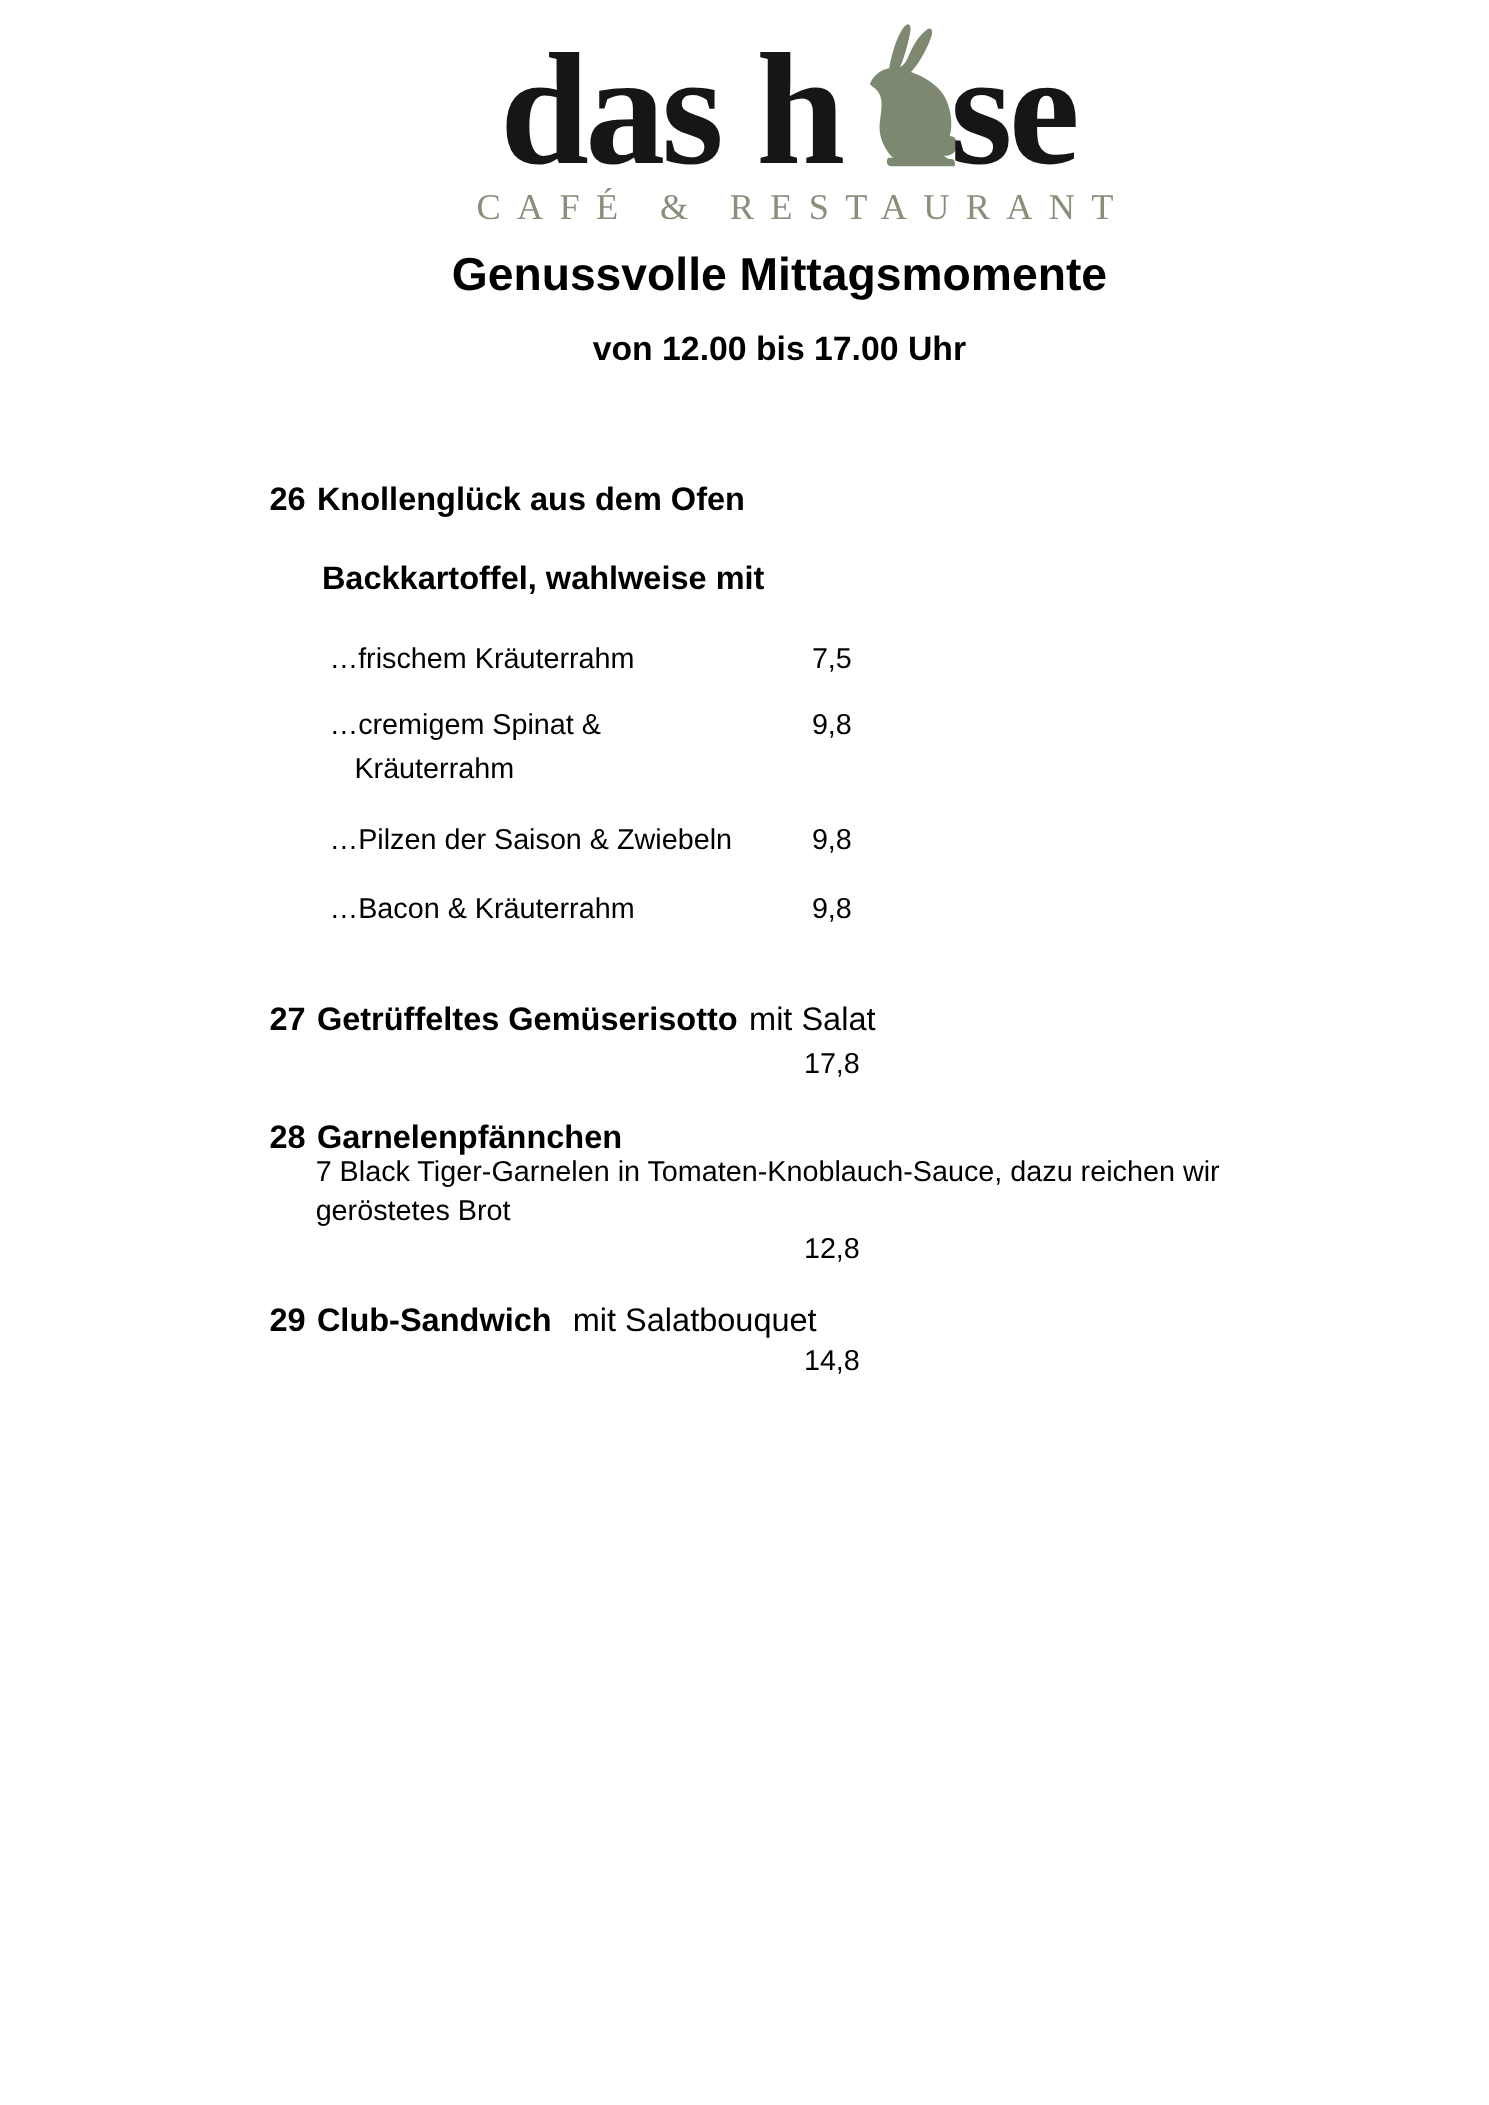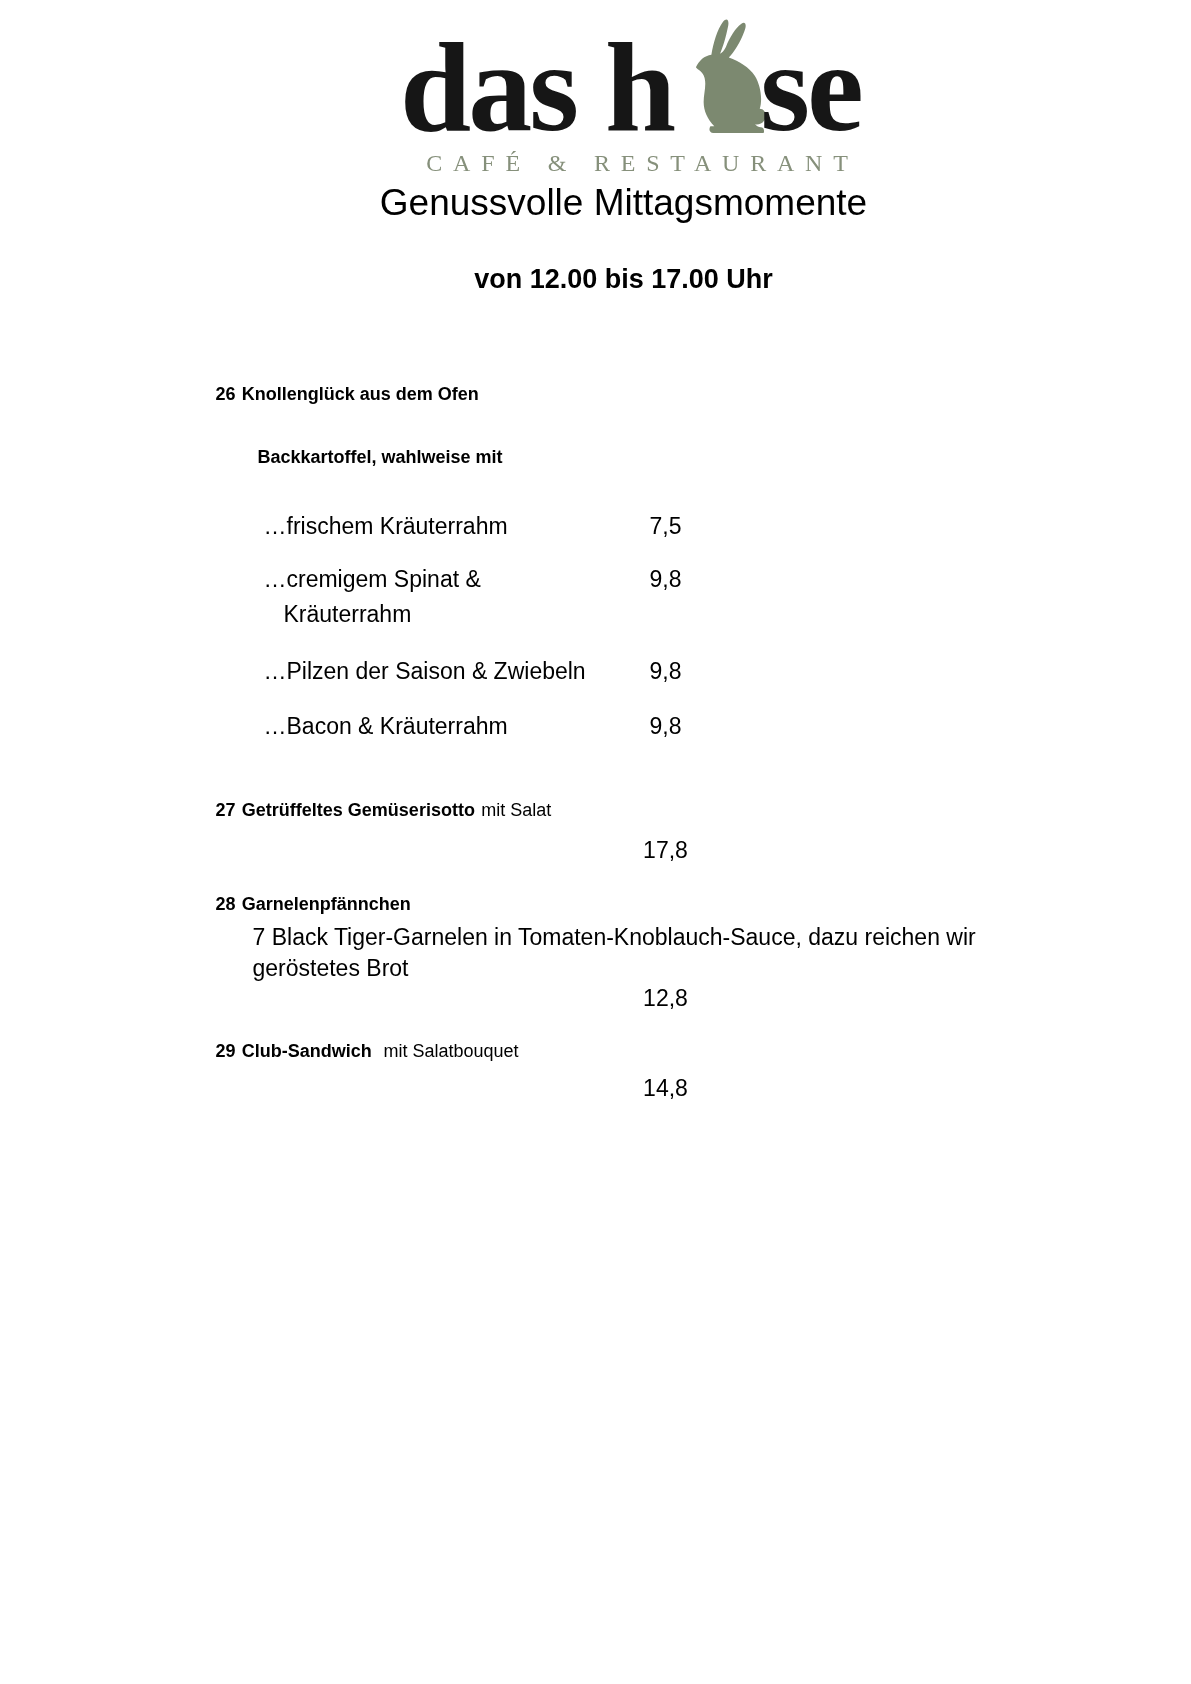--- a/index.html
+++ b/index.html
@@ -34,49 +34,49 @@
   .rabbit-svg {
     display:block;
     margin:0 -8px 26px -2px;
   }
 
   .tagline {
     position:absolute;
     top:150px; left:572px;
     transform:translateX(-50%);
     font-family:"Liberation Serif", serif;
-    font-size:24px;
+    font-size:29px;
     letter-spacing:0.45em;
     color:#86907b;
     white-space:nowrap;
     text-align:center;
   }
 
   
   .menu-title {
     position:absolute;
-    top:184px; left:553px;
+    top:201px; left:553px;
     transform:translateX(-50%);
     font-size:37px;
-    font-weight:normal;
+    font-weight:bold;
     line-height:1;
     white-space:nowrap;
   }
   .menu-hours {
     position:absolute;
     top:266px; left:553px;
     transform:translateX(-50%);
     font-size:27px;
     font-weight:bold;
     line-height:1;
     white-space:nowrap;
   }
 
   
-  .line { position:absolute; font-size:18px; line-height:1.2; white-space:nowrap; }
+  .line { position:absolute; font-size:26px; line-height:1.2; white-space:nowrap; }
   .b    { font-weight:bold; }
   .num  { font-weight:bold; }
   .title-part { font-weight:bold; margin-left:0.35em; }
   .suffix-part { font-weight:normal; margin-left:0.35em; }
   .suffix-part.widegap { margin-left:0.65em;text-align:right; }
 
   .opt-row { position:absolute; left:193px; width:580px; font-size:23px; line-height:35px; }
   .opt-label { display:block; }
   .opt-label2 { display:block; margin-left:20px; }
   .opt-price {

